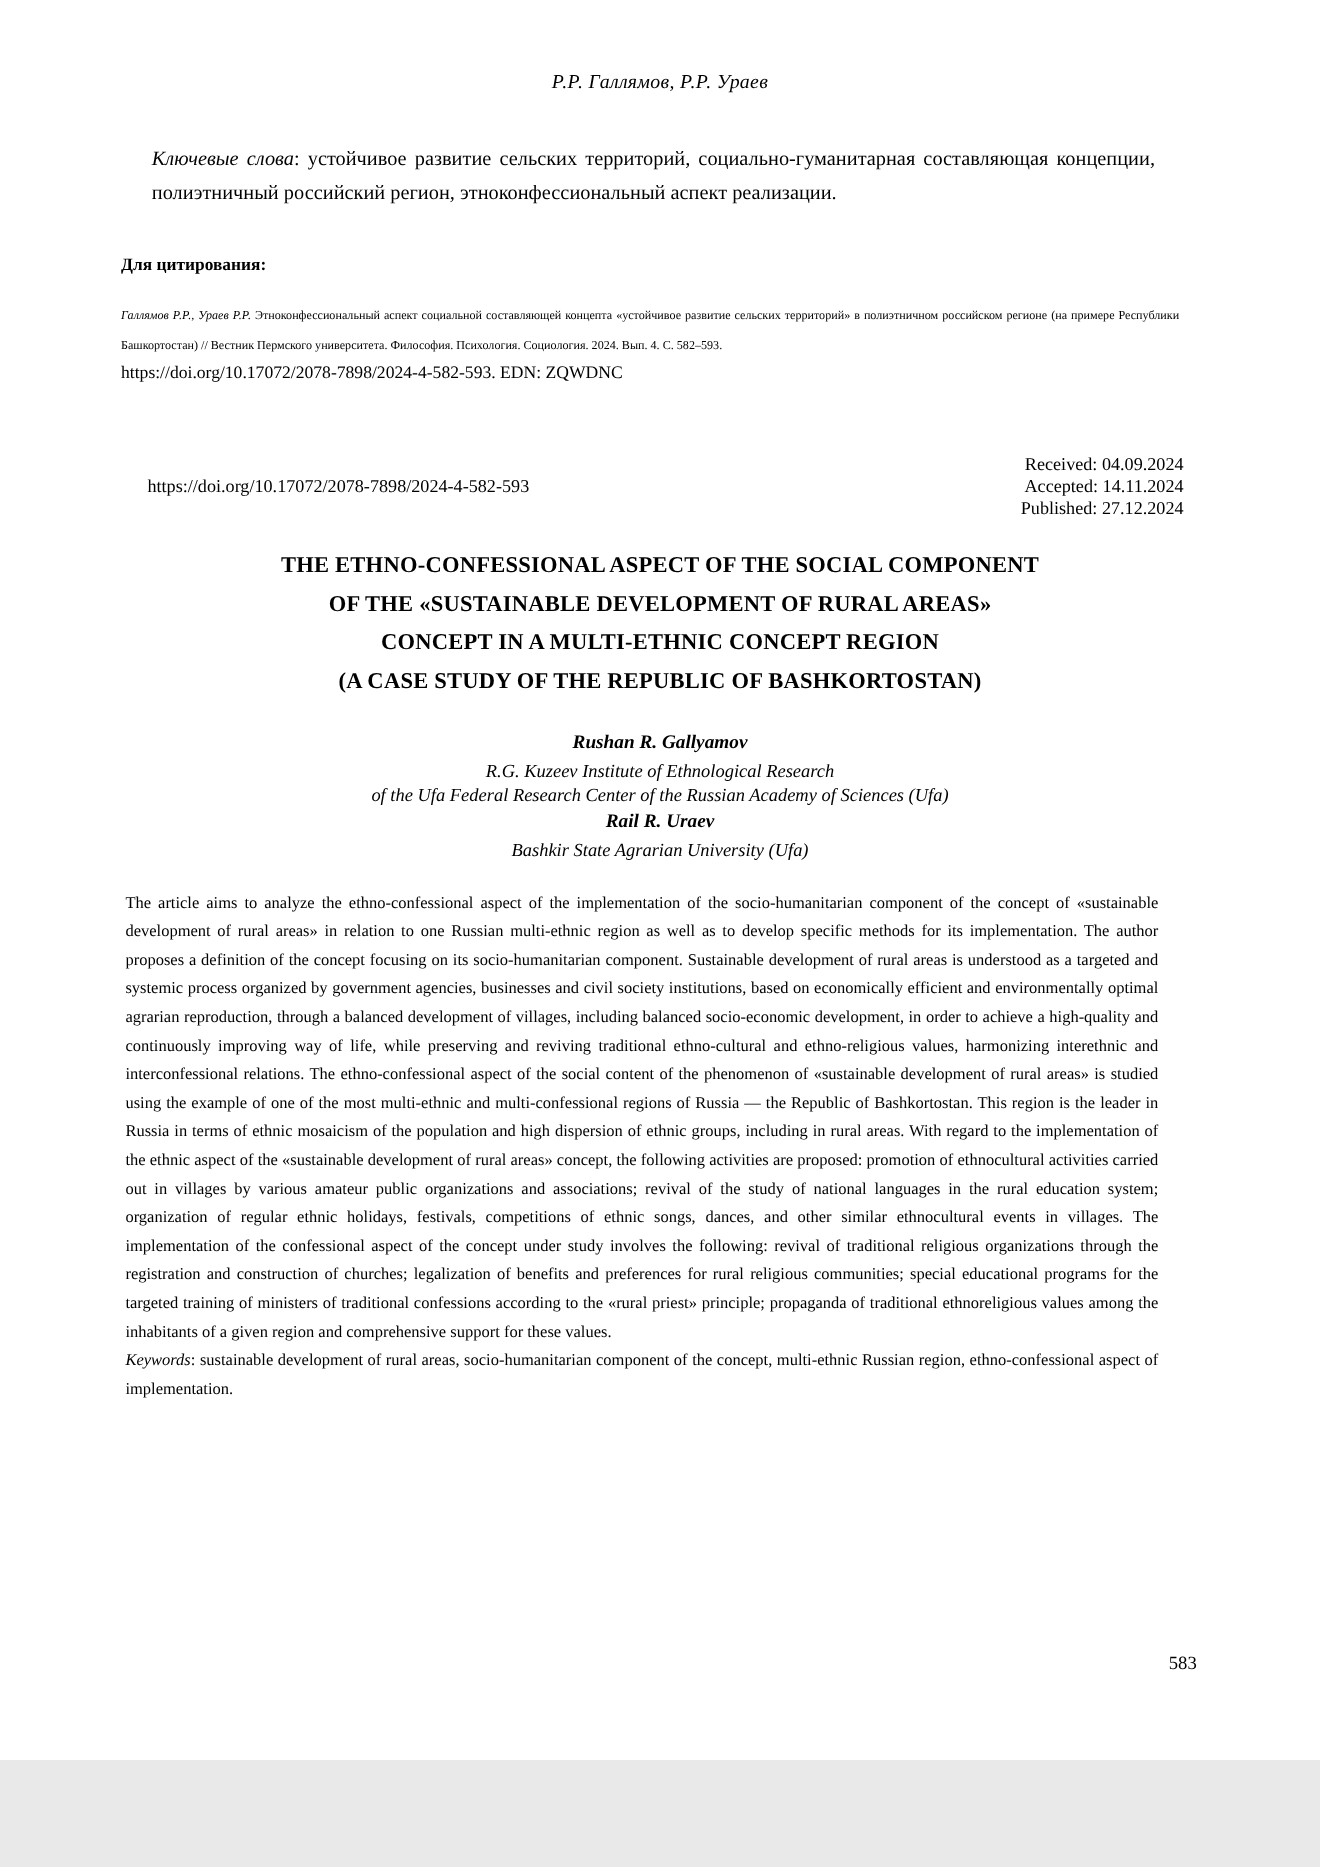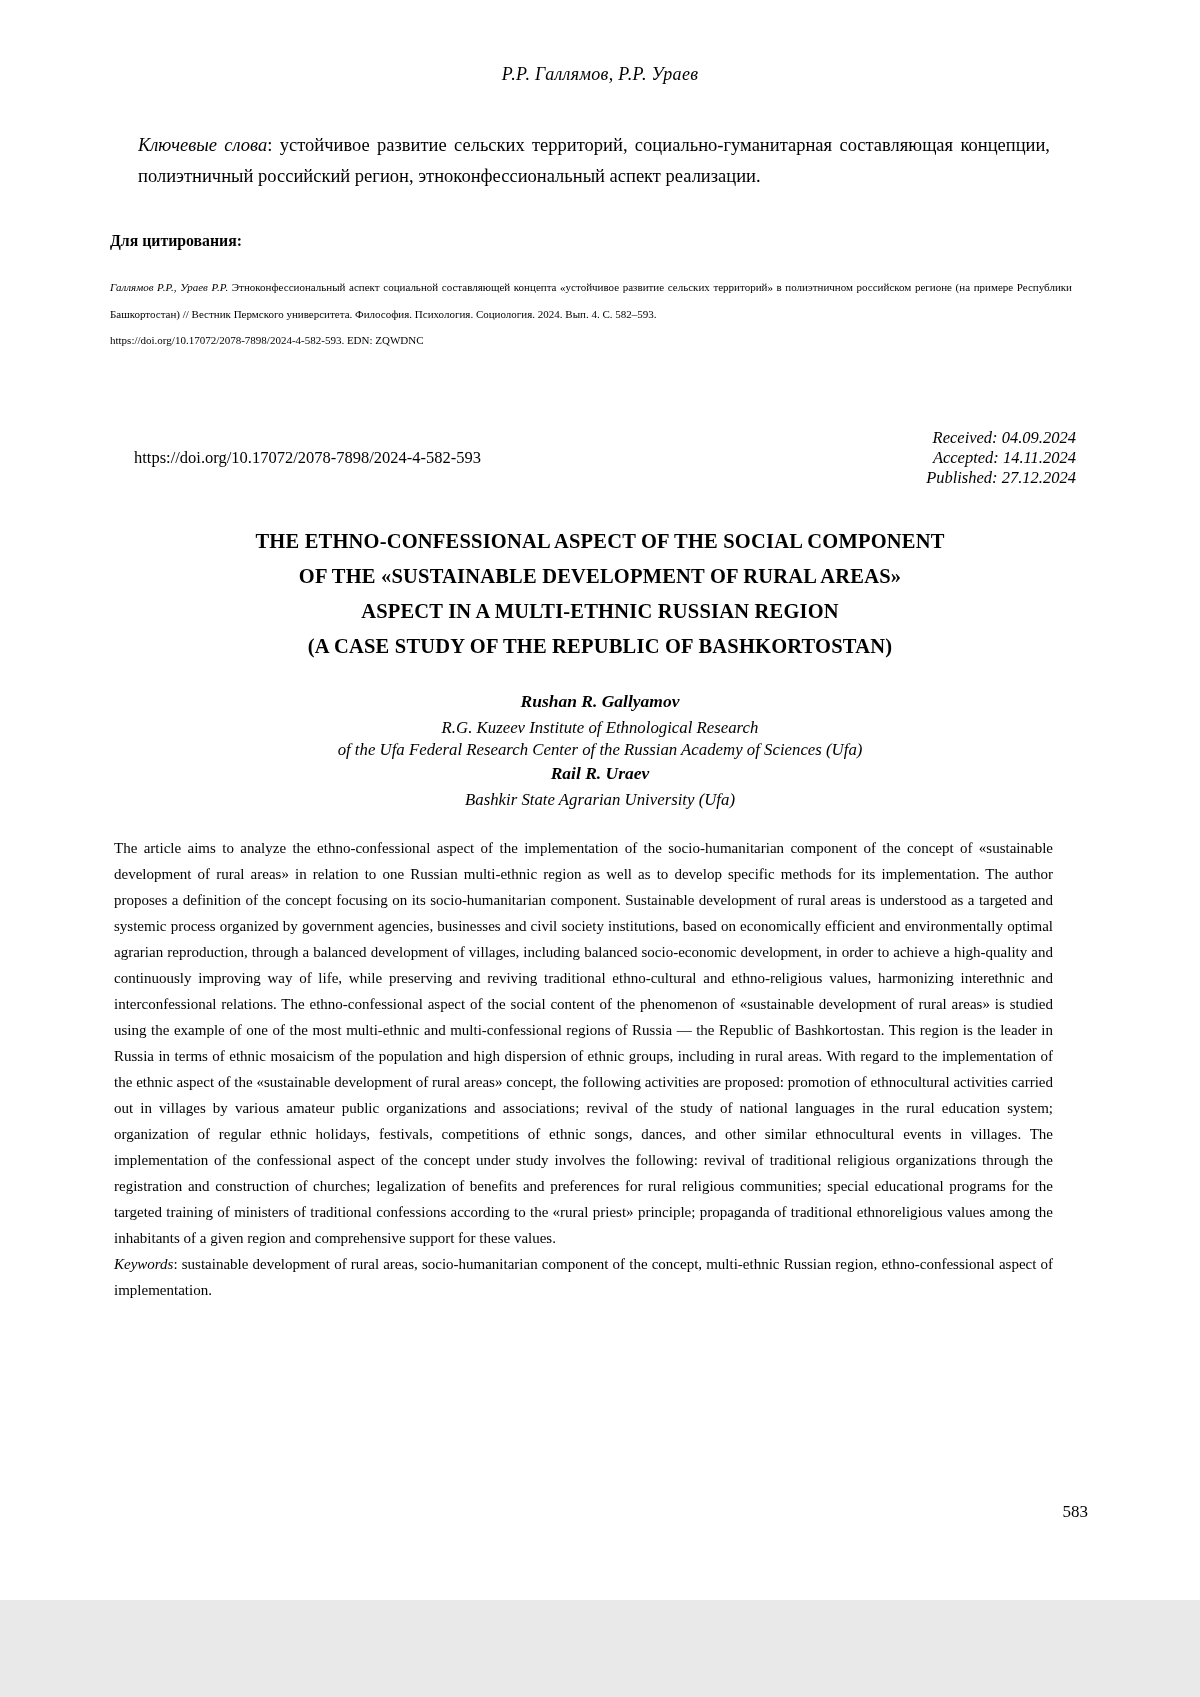--- a/index.html
+++ b/index.html
@@ -37,44 +37,43 @@
     font-size:15.8px;
     font-weight:bold;
   }
   .cite-body {
     margin:9px 18px 0 0;
     font-size:11px;
     line-height:26.5px;
     text-align:justify;
   }
   .cite-doi {
-    margin:0 0 16px 0;
-    font-size:11px;
+    margin:0 0 0 0;
+    font-size:16px;
     line-height:26.5px;
   }
   .italic { font-style:italic; }
   .meta-row {
     margin-top:58px;
     display:flex;
     justify-content:space-between;
     align-items:center;
   }
   .doi-self {
     font-size:16.5px;
     margin-left:24px;
   }
   .dates {
     text-align:right;
-    font-style:italic;
     font-size:16.5px;
     line-height:20px;
     margin-right:14px;
   }
   .title {
-    margin:36px 0 0 0;
+    margin:25px 0 0 0;
     text-align:center;
     font-weight:bold;
     font-size:20.5px;
     line-height:35px;
     letter-spacing:0.2px;
   }
   .authors { margin-top:26px; text-align:center; }
   .author-name {
     font-weight:bold;
     font-style:italic;
@@ -124,21 +123,21 @@
     <div class="dates">
       <div>Received: 04.09.2024</div>
       <div>Accepted: 14.11.2024</div>
       <div>Published: 27.12.2024</div>
     </div>
   </div>
 
   <h1 class="title">
     <div>THE ETHNO-CONFESSIONAL ASPECT OF THE SOCIAL COMPONENT</div>
     <div>OF THE «SUSTAINABLE DEVELOPMENT OF RURAL AREAS»</div>
-    <div>ASPECT IN A MULTI-ETHNIC RUSSIAN REGION</div>
+    <div>CONCEPT IN A MULTI-ETHNIC CONCEPT REGION</div>
     <div>(A CASE STUDY OF THE REPUBLIC OF BASHKORTOSTAN)</div>
   </h1>
 
   <div class="authors">
     <div class="author-name">Rushan R. Gallyamov</div>
     <div class="affiliation">
       <div>R.G. Kuzeev Institute of Ethnological Research</div>
       <div>of the Ufa Federal Research Center of the Russian Academy of Sciences (Ufa)</div>
     </div>
     <div class="author-name">Rail R. Uraev</div>

